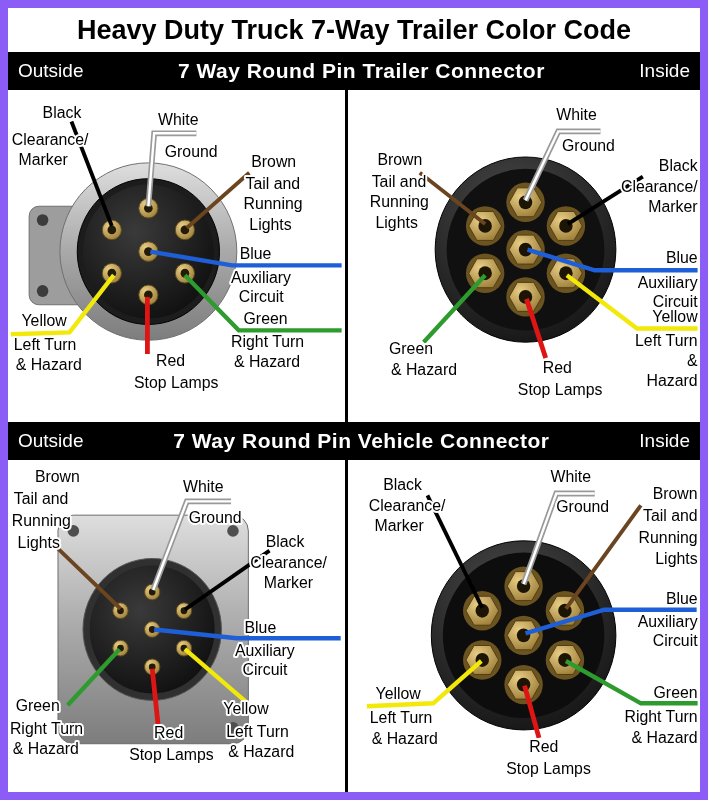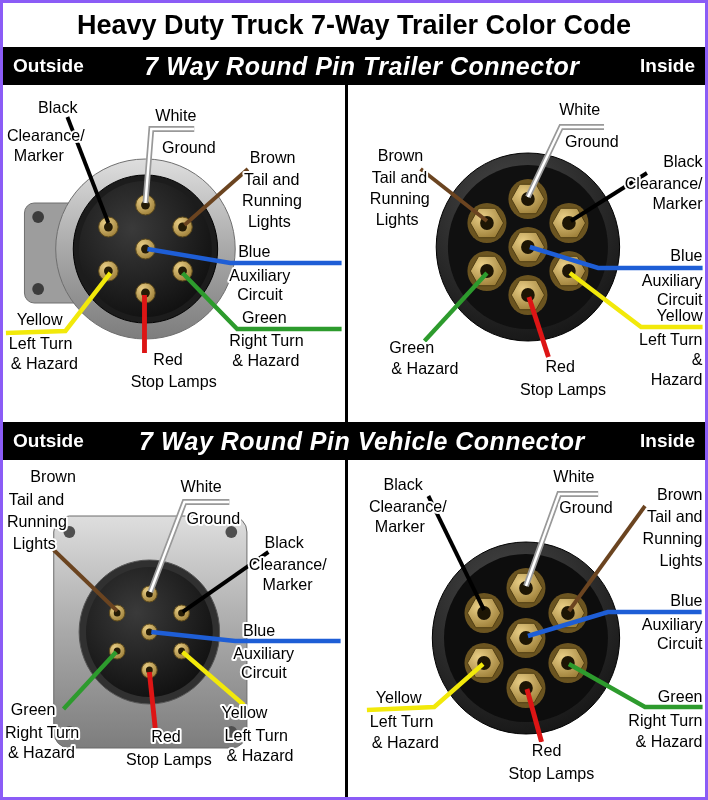--- a/index.html
+++ b/index.html
@@ -1,25 +1,25 @@
 <!DOCTYPE html>
 <html><head>
 <meta charset="utf-8">
 <style>
   * { margin:0; padding:0; box-sizing:border-box; }
   html,body { background:#ffffff; }
   body { width:708px; height:800px; font-family:"Liberation Sans", sans-serif; }
-  .page { width:708px; height:800px; border:3px solid #8b5cf6; background:#fff;
+  .page { width:708px; height:800px; border:8px solid #8b5cf6; background:#fff;
           display:flex; flex-direction:column; overflow:hidden; }
   .main-title { height:44px; display:flex; align-items:center; justify-content:center;
                 font-size:27px; font-weight:bold; color:#000; }
   .bar { height:38px; background:#000; color:#fff; display:flex; align-items:center;
          justify-content:space-between; padding:0 10px; flex:0 0 38px; }
-  .bar .side { font-size:19px; font-weight:bold; }
-  .bar .mid  { font-size:25px; font-weight:bold; letter-spacing:0.5px;font-style:italic; }
+  .bar .side { font-size:19px; font-weight:normal; }
+  .bar .mid  { font-size:21px; font-weight:bold; letter-spacing:0.5px; }
   .panel { flex:1 1 0; display:flex; background:#fff;gap:16px; }
   .half { flex:1 1 0; height:100%; }
   .half-l { border-right:3px solid #000; }
   .half svg { display:block; width:100%; height:100%; }
   .lbl { font-family:"Liberation Sans", sans-serif; font-size:16.5px; fill:#000;
          stroke:#fff; stroke-width:4px; paint-order:stroke; stroke-linejoin:round; }
 </style>
 </head>
 <body>
 

